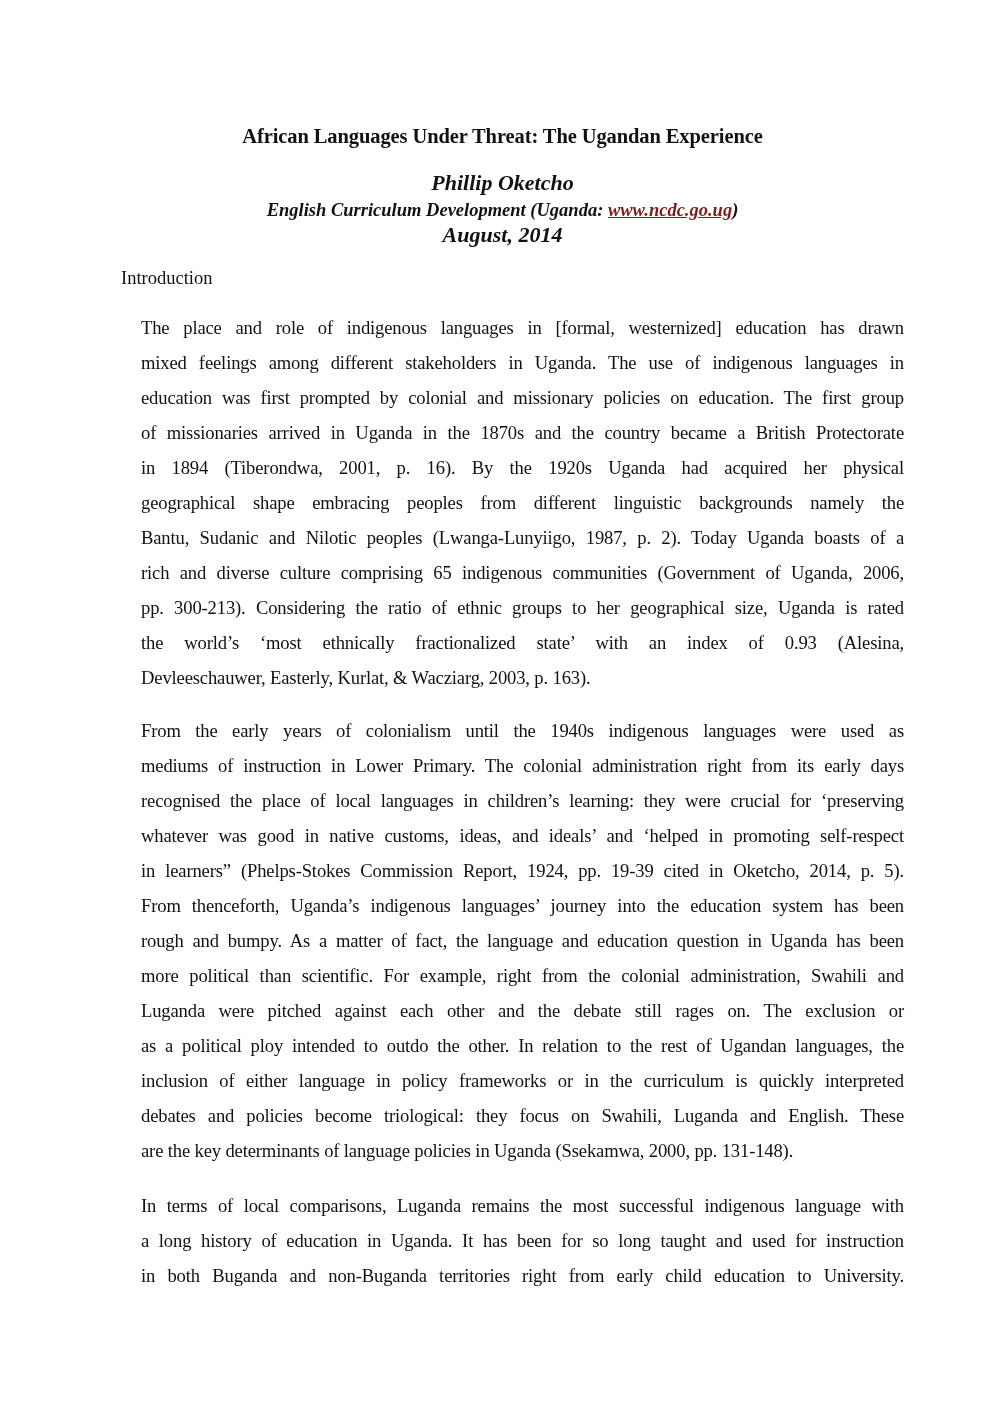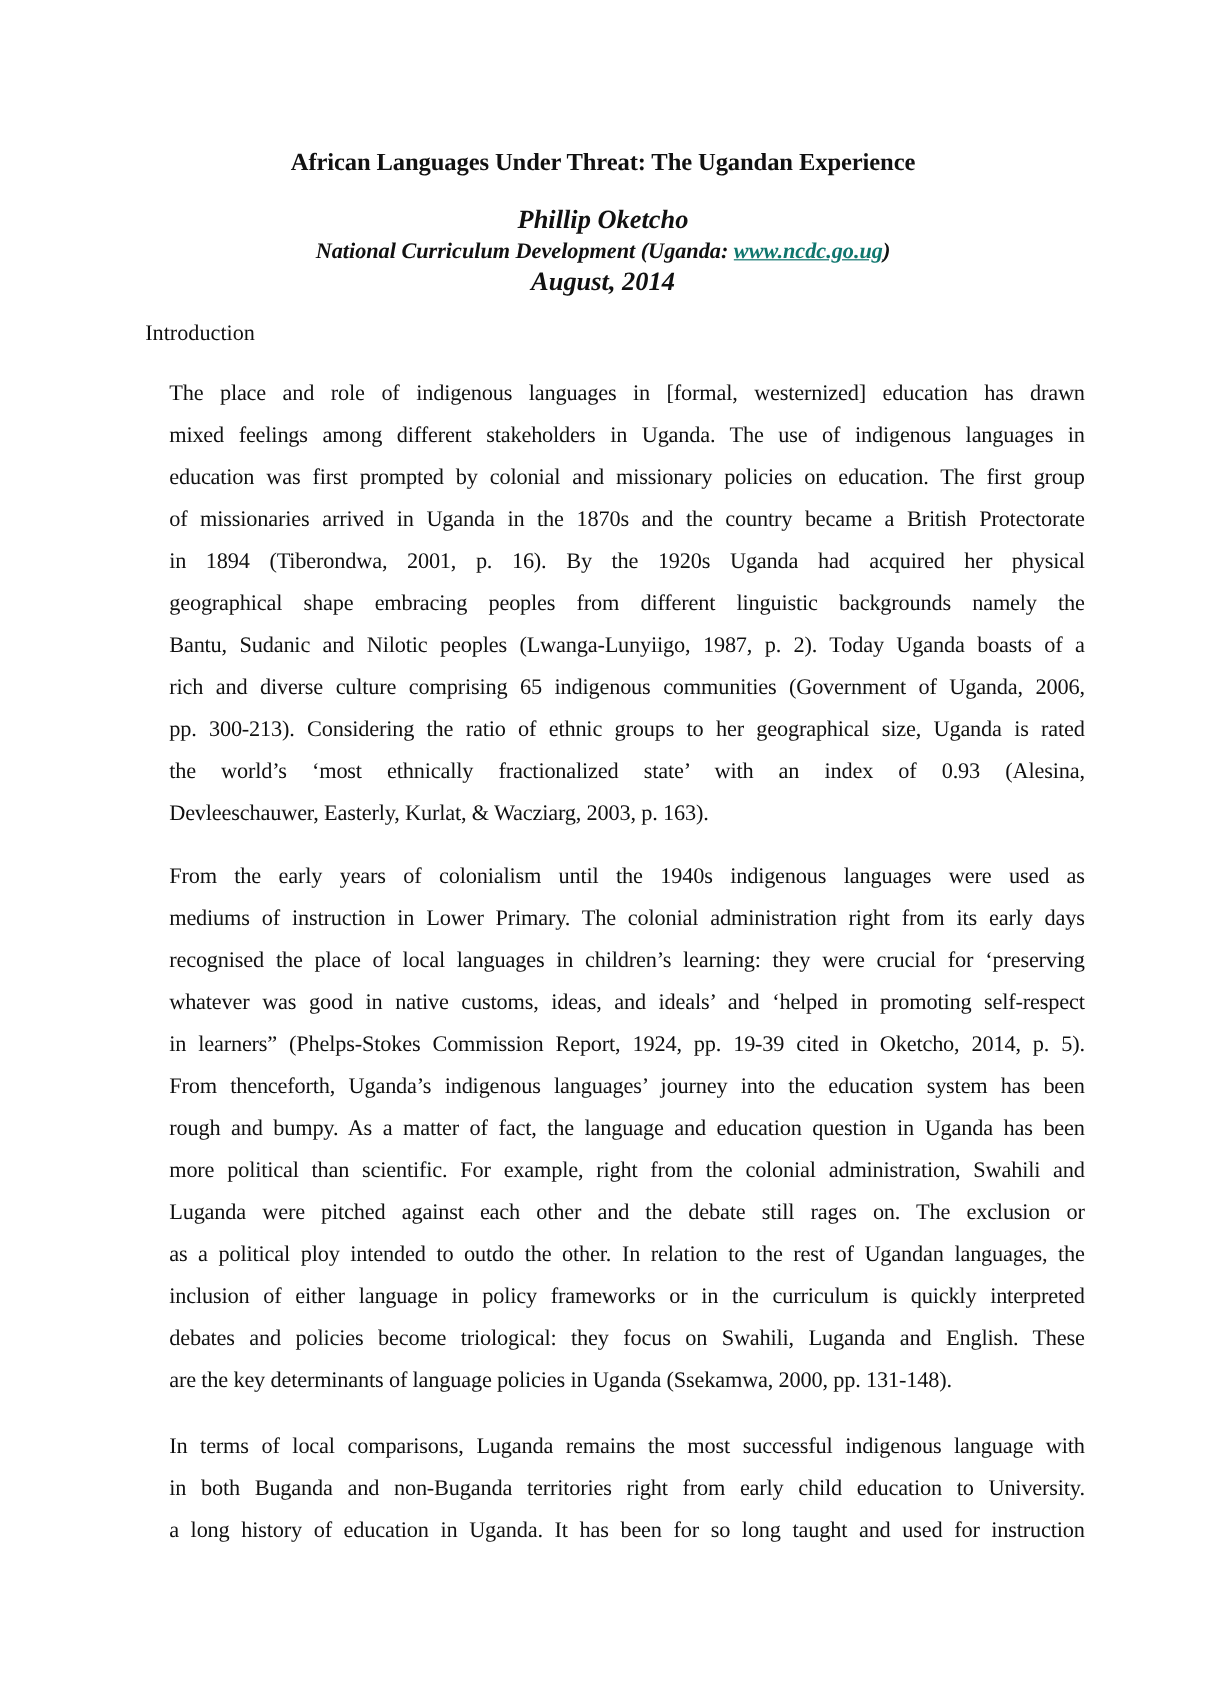--- a/index.html
+++ b/index.html
@@ -103,21 +103,21 @@
   </style>
 </head>
 <body>
 
 <div class="page">
 
   <h1 class="title" style="margin:0;">African Languages Under Threat: The Ugandan Experience</h1>
 
   <div class="author">Phillip Oketcho</div>
 
-  <div class="affil"><span>National Curriculum Development (Uganda: </span><a href="#" style="color: #0f766e;">www.ncdc.go.ug</a><span>)</span></div>
+  <div class="affil"><span>English Curriculum Development (Uganda: </span><a href="#" style="color: #7f1d1d;">www.ncdc.go.ug</a><span>)</span></div>
 
   <div class="date">August, 2014</div>
 
   <h2 class="heading" style="margin:0;">Introduction</h2>
 
   <div class="para" id="p1">
       <span class="line">The place and role of indigenous languages in [formal, westernized] education has drawn</span>
       <span class="line">mixed feelings among different stakeholders in Uganda. The use of indigenous languages in</span>
       <span class="line">education was first prompted by colonial and missionary policies on education. The first group</span>
       <span class="line">of missionaries arrived in Uganda in the 1870s and the country became a British Protectorate</span>
@@ -139,17 +139,17 @@
       <span class="line">rough and bumpy. As a matter of fact, the language and education question in Uganda has been</span>
       <span class="line">more political than scientific. For example, right from the colonial administration, Swahili and</span>
       <span class="line">Luganda were pitched against each other and the debate still rages on. The exclusion or</span>
       <span class="line">as a political ploy intended to outdo the other. In relation to the rest of Ugandan languages, the</span>
       <span class="line">inclusion of either language in policy frameworks or in the curriculum is quickly interpreted</span>
       <span class="line">debates and policies become triological: they focus on Swahili, Luganda and English. These</span>
       <span class="line last">are the key determinants of language policies in Uganda (Ssekamwa, 2000, pp. 131-148).</span>
     </div>
   <div class="para" id="p3">
       <span class="line">In terms of local comparisons, Luganda remains the most successful indigenous language with</span>
+      <span class="line">a long history of education in Uganda. It has been for so long taught and used for instruction</span>
       <span class="line">in both Buganda and non-Buganda territories right from early child education to University.</span>
-      <span class="line">a long history of education in Uganda. It has been for so long taught and used for instruction</span>
     </div>
 
 </div>
 
 </body></html>

